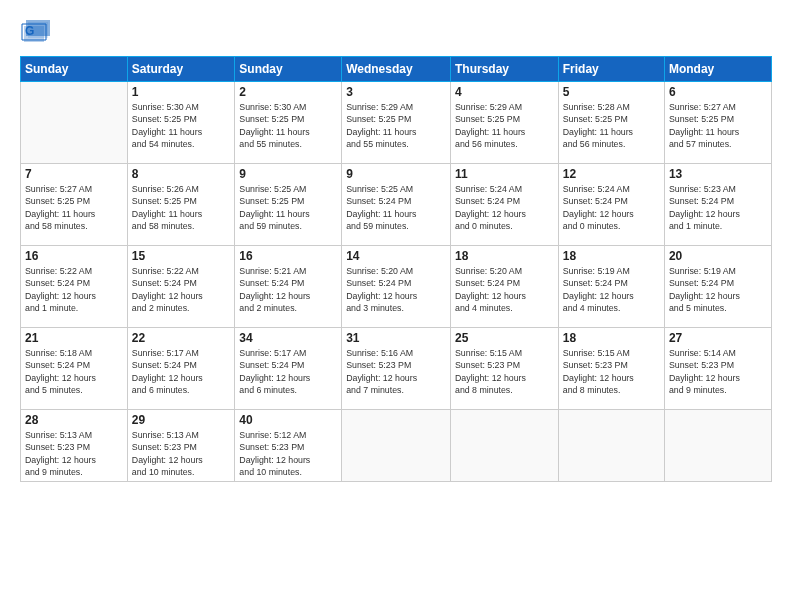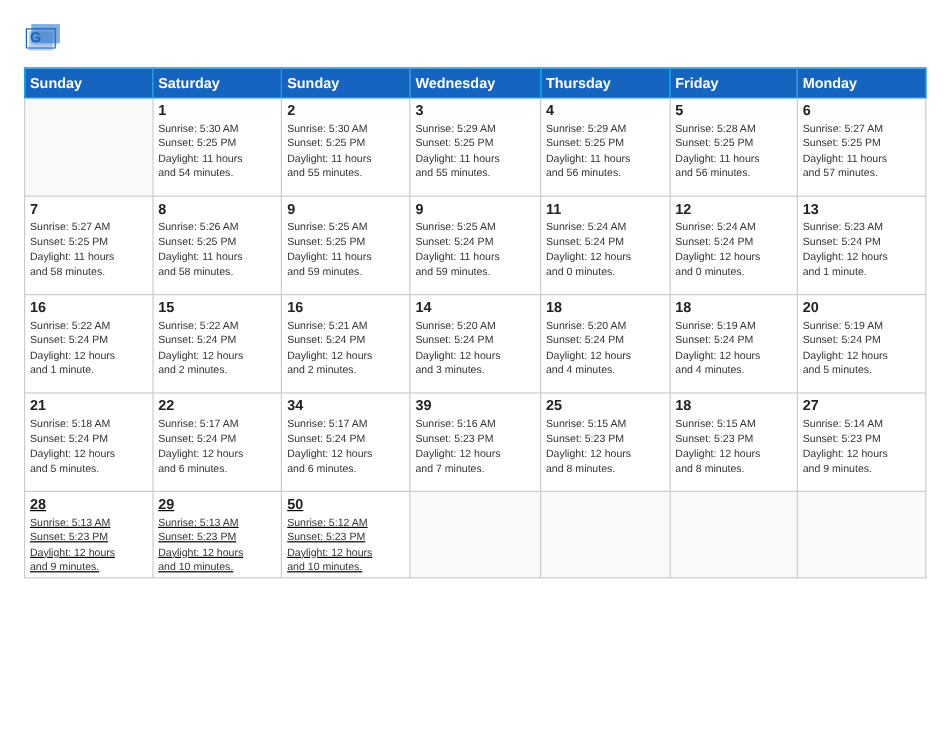--- a/index.html
+++ b/index.html
@@ -90,21 +90,20 @@
       display: block;
       margin-bottom: 2px;
     }
     .day-info {
       font-size: 8.8px;
       color: #333;
       line-height: 1.4;
     }
     .last-row td {
       height: 70px;
-      text-decoration: underline;
     }
   </style>
 </head>
 <body>
 
 <div class="page">
   <div class="header">
     <div class="logo">
       <svg class="logo-icon" viewBox="0 0 32 28" xmlns="http://www.w3.org/2000/svg">
         <polygon points="8,4 28,4 28,20 8,20" fill="#1565c0" opacity="0.15"></polygon>
@@ -232,21 +231,21 @@
           </td>
           <td>
             <span class="day-number">22</span>
             <div class="day-info">Sunrise: 5:17 AM<br>Sunset: 5:24 PM<br>Daylight: 12 hours<br>and 6 minutes.</div>
           </td>
           <td>
             <span class="day-number">34</span>
             <div class="day-info">Sunrise: 5:17 AM<br>Sunset: 5:24 PM<br>Daylight: 12 hours<br>and 6 minutes.</div>
           </td>
           <td>
-            <span class="day-number">39</span>
+            <span class="day-number">31</span>
             <div class="day-info">Sunrise: 5:16 AM<br>Sunset: 5:23 PM<br>Daylight: 12 hours<br>and 7 minutes.</div>
           </td>
           <td>
             <span class="day-number">25</span>
             <div class="day-info">Sunrise: 5:15 AM<br>Sunset: 5:23 PM<br>Daylight: 12 hours<br>and 8 minutes.</div>
           </td>
           <td>
             <span class="day-number">18</span>
             <div class="day-info">Sunrise: 5:15 AM<br>Sunset: 5:23 PM<br>Daylight: 12 hours<br>and 8 minutes.</div>
           </td>
@@ -258,21 +257,21 @@
         <tr class="last-row">
           <td>
             <span class="day-number">28</span>
             <div class="day-info">Sunrise: 5:13 AM<br>Sunset: 5:23 PM<br>Daylight: 12 hours<br>and 9 minutes.</div>
           </td>
           <td>
             <span class="day-number">29</span>
             <div class="day-info">Sunrise: 5:13 AM<br>Sunset: 5:23 PM<br>Daylight: 12 hours<br>and 10 minutes.</div>
           </td>
           <td>
-            <span class="day-number">50</span>
+            <span class="day-number">40</span>
             <div class="day-info">Sunrise: 5:12 AM<br>Sunset: 5:23 PM<br>Daylight: 12 hours<br>and 10 minutes.</div>
           </td>
           <td class="empty"></td>
           <td class="empty"></td>
           <td class="empty"></td>
           <td class="empty"></td>
         </tr>
       </tbody>
   </table>
 </div>

